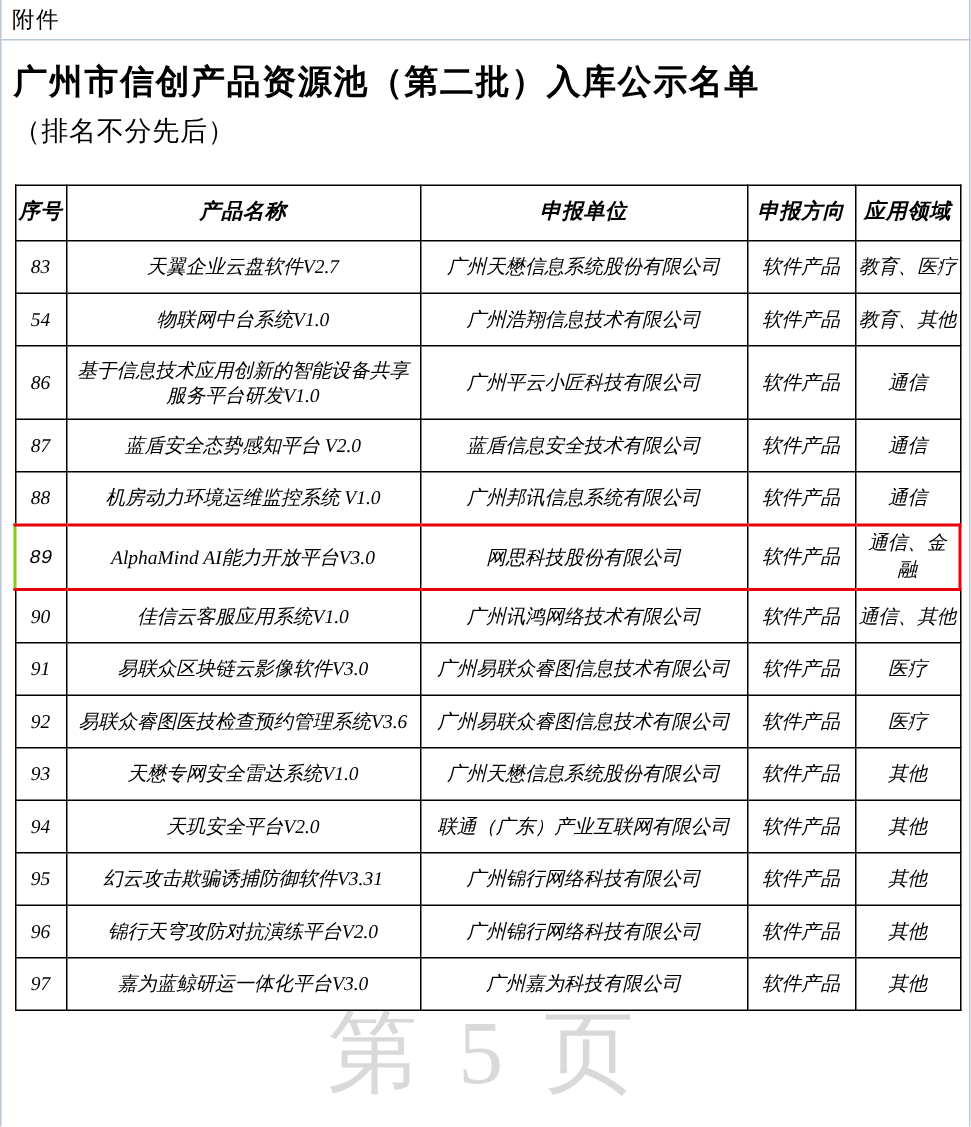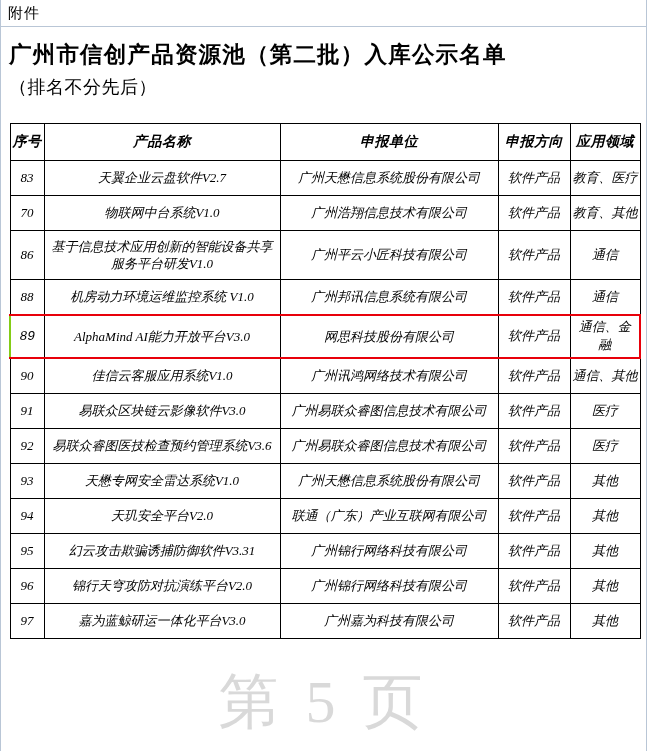--- a/index.html
+++ b/index.html
@@ -173,34 +173,41 @@
       </thead>
       <tbody>
           <tr class="row">
             <td>83</td>
             <td class="name">天翼企业云盘软件V2.7</td>
             <td class="unit">广州天懋信息系统股份有限公司</td>
             <td>软件产品</td>
             <td>教育、医疗</td>
           </tr>
           <tr class="row">
-            <td>70</td>
+            <td>54</td>
             <td class="name">物联网中台系统V1.0</td>
             <td class="unit">广州浩翔信息技术有限公司</td>
             <td>软件产品</td>
             <td>教育、其他</td>
           </tr>
           <tr class="row tall">
             <td>86</td>
             <td class="name">基于信息技术应用创新的智能设备共享服务平台研发V1.0</td>
             <td class="unit">广州平云小匠科技有限公司</td>
             <td>软件产品</td>
             <td>通信</td>
           </tr>
           <tr class="row">
+            <td>87</td>
+            <td class="name">蓝盾安全态势感知平台  V2.0</td>
+            <td class="unit">蓝盾信息安全技术有限公司</td>
+            <td>软件产品</td>
+            <td>通信</td>
+          </tr>
+          <tr class="row">
             <td>88</td>
             <td class="name">机房动力环境运维监控系统  V1.0</td>
             <td class="unit">广州邦讯信息系统有限公司</td>
             <td>软件产品</td>
             <td>通信</td>
           </tr>
           <tr class="row highlight">
             <td>89</td>
             <td class="name">AlphaMind AI能力开放平台V3.0</td>
             <td class="unit">网思科技股份有限公司</td>

